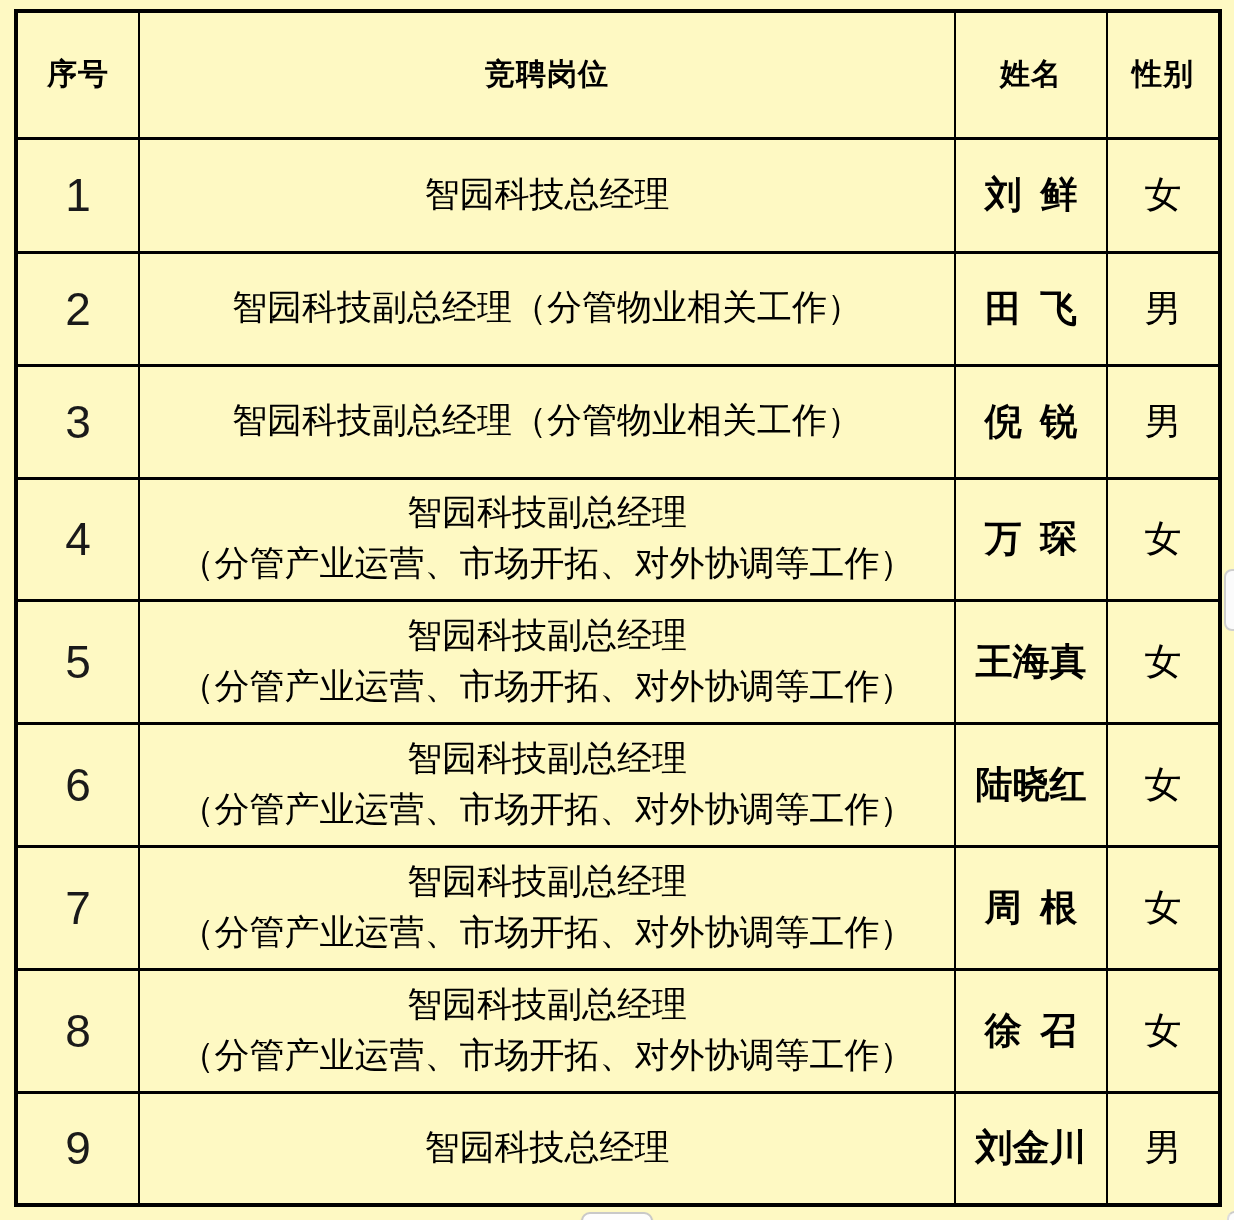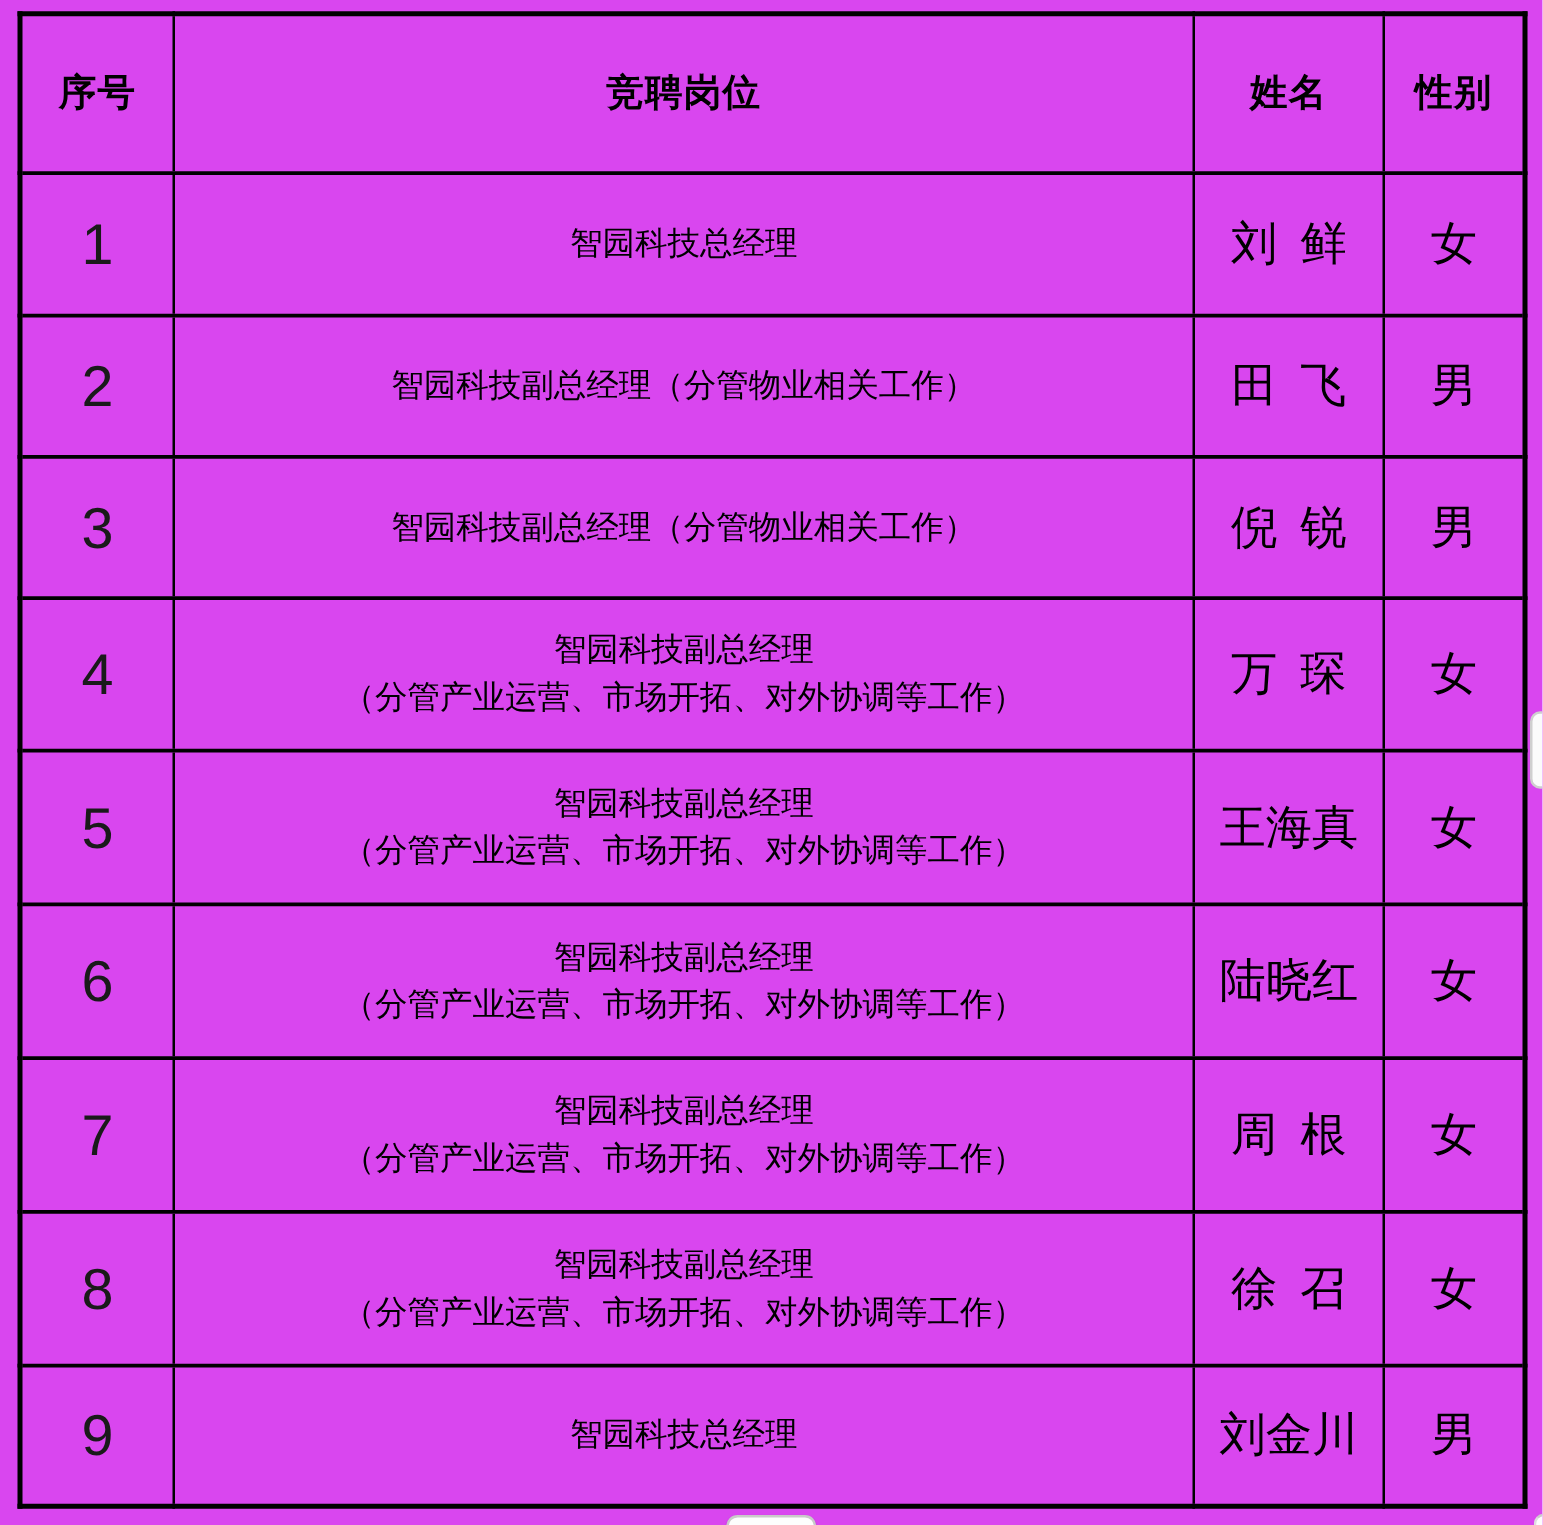--- a/index.html
+++ b/index.html
@@ -4,21 +4,21 @@
 <style>
   html, body {
     margin: 0;
     padding: 0;
     background: #ffffff;
   }
   .page {
     position: relative;
     width: 1234px;
     height: 1220px;
-    background: #d946ef;
+    background: #fef9c3;
     overflow: hidden;
     font-family: "Liberation Serif", "DejaVu Serif", serif;
     color: #000000;
   }
   table.roster {
     position: absolute;
     left: 14px;
     top: 9px;
     width: 1204px;
     border-collapse: collapse;
@@ -41,26 +41,27 @@
     font-weight: bold;
     letter-spacing: 1px;
   }
   td.no-cell {
     font-family: "Liberation Sans", sans-serif;
     font-size: 46px;
     font-weight: 400;
     color: #1a1a1a;
   }
   td.pos-cell {
-    font-size: 26px;
+    font-size: 35px;
     line-height: 1.45;
     white-space: pre-line;
   }
   td.name-cell {
     font-size: 37px;
+    font-weight: bold;
   }
   td.name-cell.spaced2 {
     letter-spacing: 0.5em;
     padding-left: calc(6px + 0.5em);
   }
   td.gender-cell {
     font-size: 37px;
   }
   
   .float-btn {

